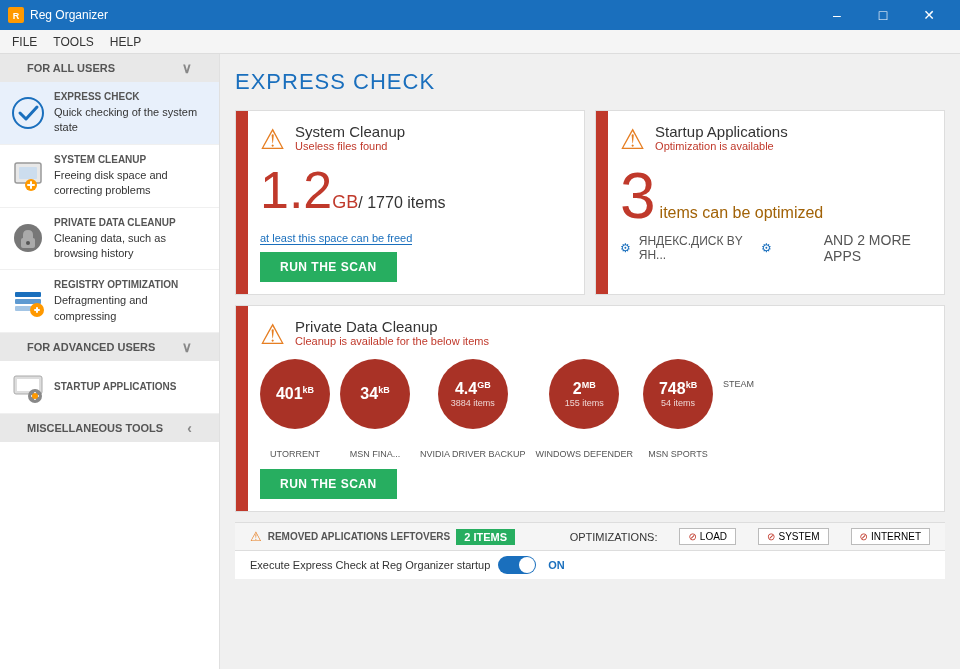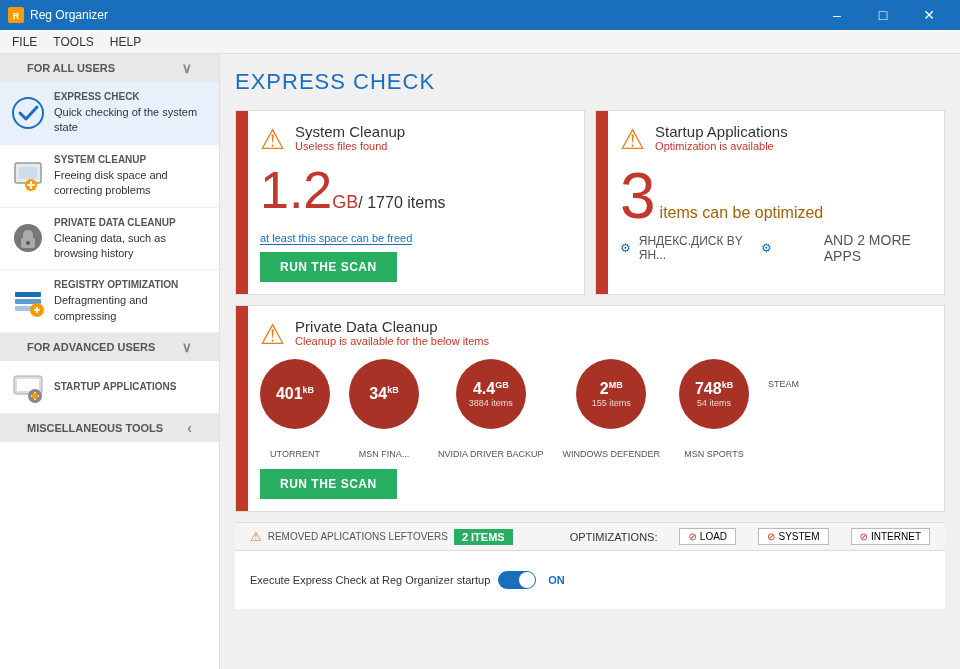--- a/index.html
+++ b/index.html
@@ -43,37 +43,37 @@
     .card-note { font-size: 11px; color: #555; margin-bottom: 8px; }
     .card-note span { color: #1a6fbd; border-bottom: 1px solid #1a6fbd; }
     .btn-green { background: #27ae60; color: white; border: none; padding: 8px 20px; font-size: 12px; font-weight: bold; cursor: pointer; letter-spacing: 0.5px; }
     .btn-green-outline { background: white; color: #27ae60; border: 2px solid #27ae60; padding: 6px 18px; font-size: 12px; font-weight: bold; cursor: pointer; letter-spacing: 0.5px; }
 
     
     .startup-apps { display: flex; align-items: center; gap: 8px; margin-bottom: 8px; font-size: 10px; color: #555; }
 
     
     .card-full { background: white; border: 1px solid #ddd; display: flex; overflow: hidden; margin-bottom: 10px; }
-    .private-circles { display: flex; gap: 19px; margin-bottom: 10px; flex-wrap: wrap; }
+    .private-circles { display: flex; gap: 10px; margin-bottom: 10px; flex-wrap: wrap; }
     .circle-item { display: flex; flex-direction: column; align-items: center; }
     .circle { width: 70px; height: 70px; border-radius: 50%; background: #a93226; display: flex; flex-direction: column; align-items: center; justify-content: center; color: white; }
     .circle-size { font-size: 16px; font-weight: bold; line-height: 1.1; }
     .circle-size sup { font-size: 9px; vertical-align: super; }
     .circle-items { font-size: 9px; color: rgba(255,255,255,0.8); }
     .circle-label { font-size: 9px; color: #555; margin-top: 20px; text-align: center; text-transform: uppercase; }
 
     
     .bottom-bar { background: #f5f5f5; border-top: 1px solid #ddd; padding: 5px 15px; display: flex; align-items: center; gap: 15px; flex-wrap: wrap; }
     .removed-badge { display: flex; align-items: center; gap: 6px; font-size: 10px; }
     .badge-green { background: #27ae60; color: white; padding: 2px 8px; font-size: 11px; font-weight: bold; }
     .optimizations { display: flex; align-items: center; gap: 22px; font-size: 11px; margin-left: auto; }
     .opt-btn { display: flex; align-items: center; gap: 3px; border: 1px solid #bbb; padding: 2px 8px; font-size: 10px; cursor: pointer; background: white; }
 
     
-    .execute-row { background: white; border-top: 1px solid #ddd; padding: 20px 15px; display: flex; align-items: center; gap: 8px; font-size: 11px; }
+    .execute-row { background: white; border-top: 1px solid #ddd; padding: 5px 15px; display: flex; align-items: center; gap: 8px; font-size: 11px; }
     .toggle { width: 38px; height: 18px; background: #1a6fbd; border-radius: 9px; position: relative; display: inline-block; cursor: pointer; }
     .toggle-knob { width: 16px; height: 16px; background: white; border-radius: 50%; position: absolute; right: 1px; top: 1px; }
     .toggle-on { font-size: 11px; color: #1a6fbd; font-weight: bold; margin-left: 4px; }
 
     .chevron { font-size: 14px; color: #888; }
   </style>
 </head>
 <body>
 
 <div class="titlebar">
@@ -291,21 +291,21 @@
             <span class="circle-label">STEAM</span>
           </div>
         </div>
         <button class="btn-green">RUN THE SCAN</button>
       </div>
     </div>
 
     <div class="bottom-bar">
       <div class="removed-badge">
         <span style="color:#e67e22; font-size:13px;">⚠</span>
-        <span style="font-size:10px; font-weight:normal; color:#555;text-align:right;">REMOVED APLICATIONS LEFTOVERS</span>
+        <span style="font-size:10px; font-weight:bold; color:#555;text-align:right;">REMOVED APLICATIONS LEFTOVERS</span>
         <span class="badge-green">2 ITEMS</span>
       </div>
       <div class="optimizations">
         <span>OPTIMIZATIONS:</span>
         <button class="opt-btn">
           <span style="color:#c0392b;">⊘</span>
           <span>LOAD</span>
         </button>
         <button class="opt-btn">
           <span style="color:#c0392b;">⊘</span>

